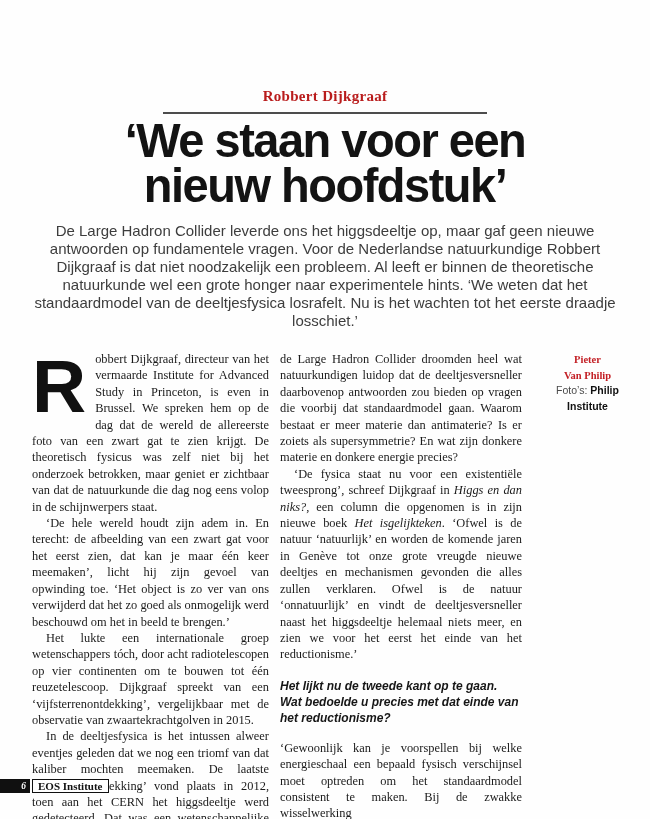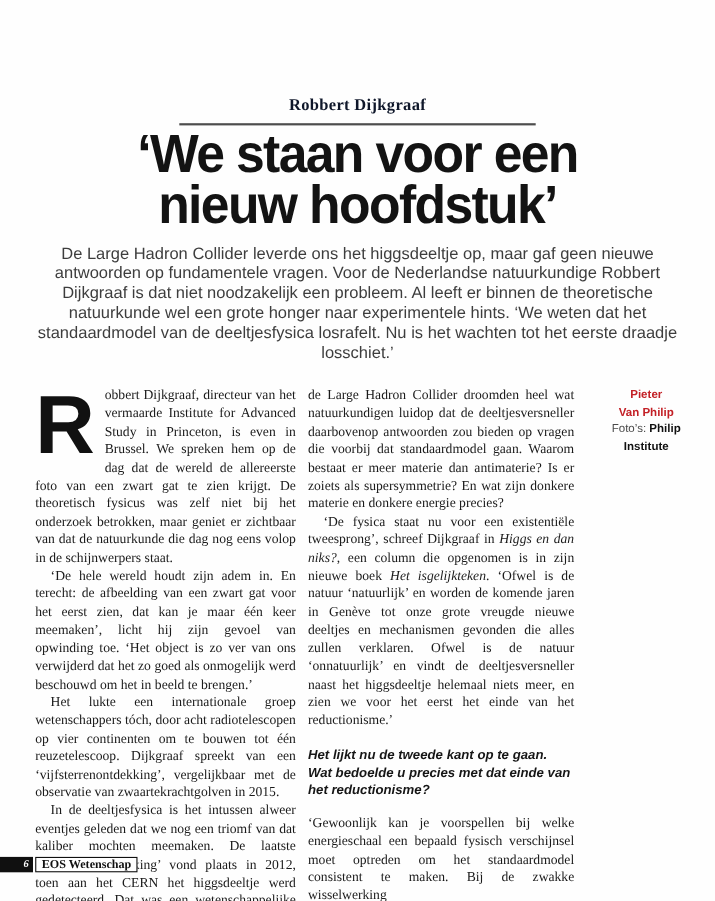--- a/index.html
+++ b/index.html
@@ -15,21 +15,21 @@
     color: #1a1a1a;
   }
   
   .header { text-align: center; padding-top: 88px; }
   .kicker {
     font-family: "Liberation Serif", serif;
     font-weight: bold;
     font-size: 15px;
     line-height: 17px;
     letter-spacing: 0.3px;
-    color: #0f172a;
+    color: #b91c1c;
   }
   .subkicker {
     font-family: "Liberation Serif", serif;
     font-weight: bold;
     font-size: 14.5px;
     line-height: 18px;
     color: #141414;
   }
   .rule {
     width: 324px;
@@ -93,21 +93,21 @@
   }
   
   .credits {
     flex: 1;
     text-align: center;
     font-family: "Liberation Sans", sans-serif;
     font-size: 10.5px;
     line-height: 15.5px;
     padding-top: 1px;
   }
-  .credits .author { font-weight: bold; color: #c32026; }
+  .credits .author { font-weight: bold; color: #c32026; font-family: Liberation Serif, serif; }
   .credits .photo-label { font-weight: normal; color: #4a4a4a; margin-top: 15px; }
   .credits .photographer { font-weight: bold; color: #111; }
   
   .footer {
     position: absolute;
     left: 0;
     bottom: 26px;
     display: flex;
     align-items: stretch;
     height: 14px;
@@ -174,17 +174,17 @@
       <div><span class="photo-label">Foto’s: </span><span class="photographer">Philip</span></div>
       <div class="photographer">Institute</div>
     </div>
   </div>
 
   <div class="footer">
     <div class="page-number-bar">
       <span>6</span>
     </div>
     <div class="magazine-box">
-      <span>EOS Wetenschap</span>
+      <span>EOS Institute</span>
     </div>
   </div>
 
 </div>
 
 </body></html>

